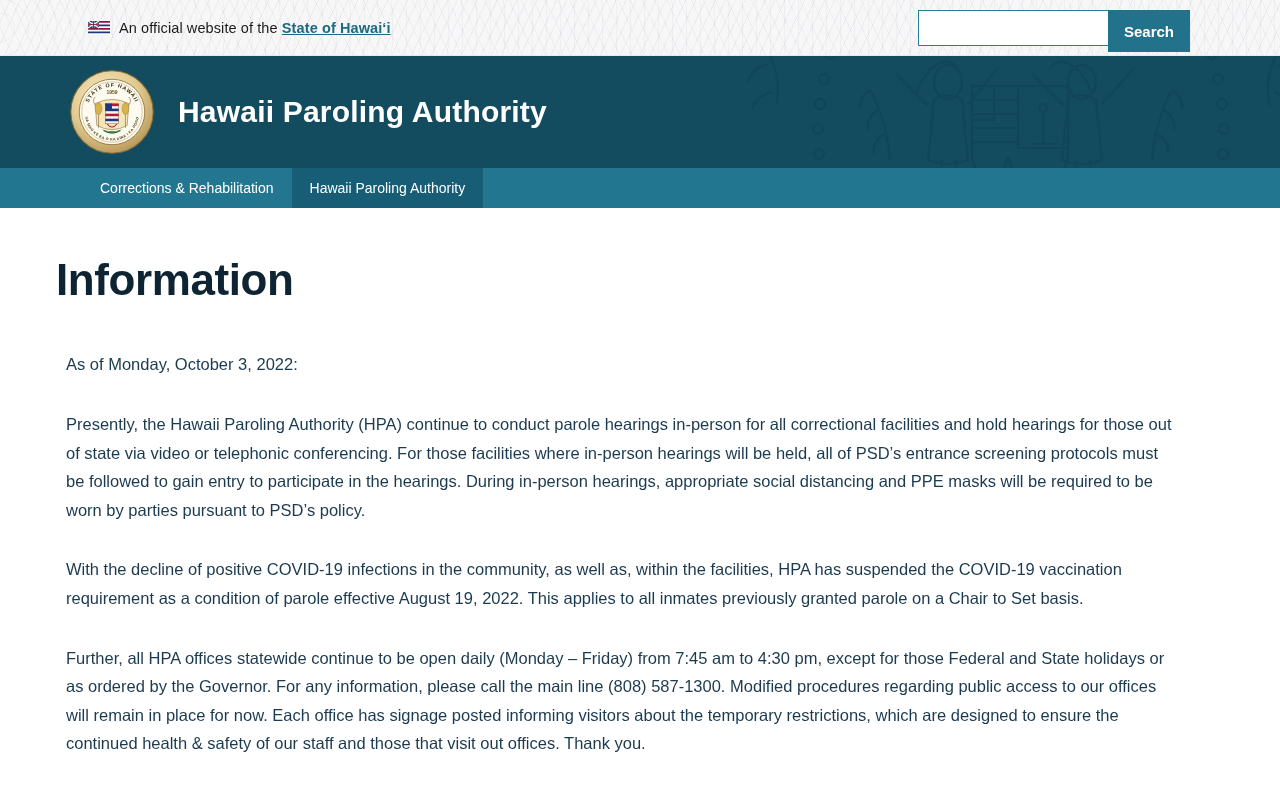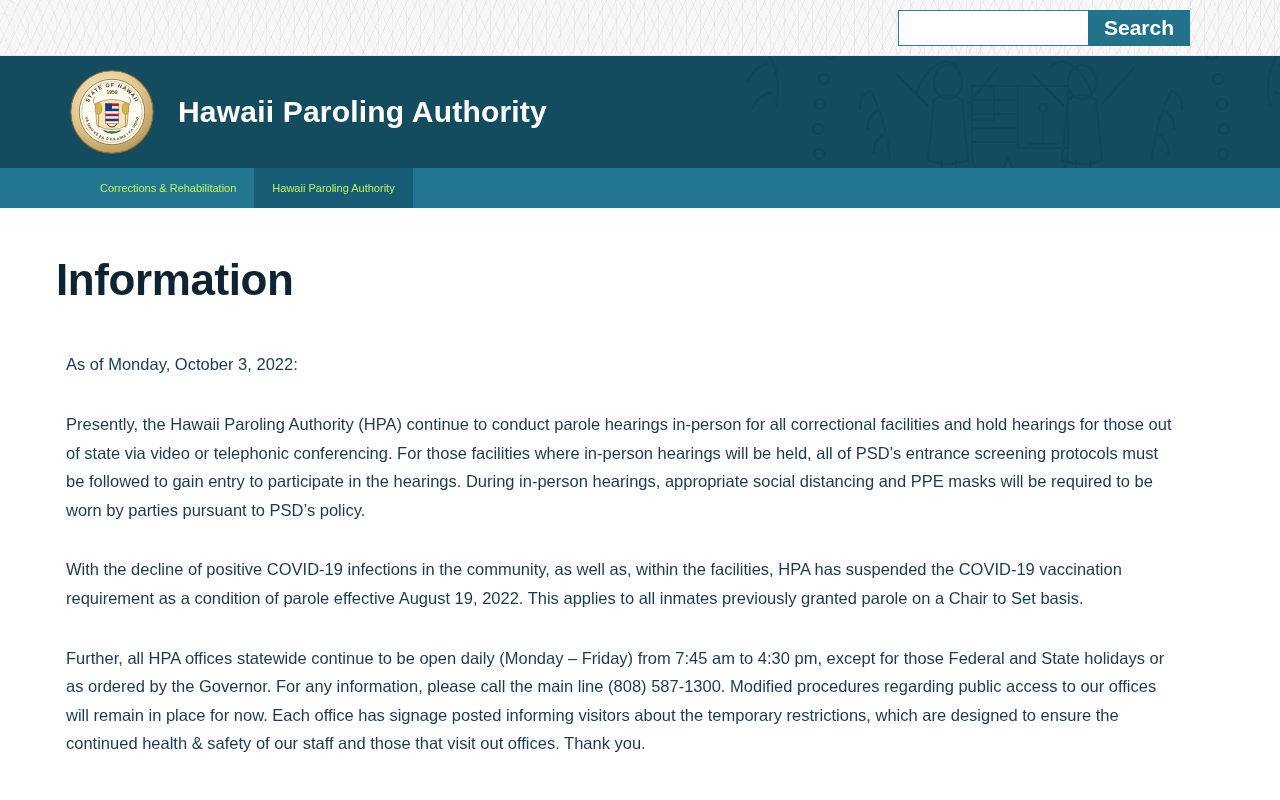--- a/index.html
+++ b/index.html
@@ -62,26 +62,26 @@
     border: 1px solid #2a7f96;
     border-right: none;
     background: #fff;
     padding: 0 8px;
     font-size: 14px;
     font-family: "Liberation Sans", sans-serif;
     outline: none;
     color: #13293d;
   }
   .gov-search button {
-    height: 36px;
+    height: 42px;
     min-width: 80px;
     border: none;
     background: #22728c;
     color: #ffffff;
-    font-size: 21px;
+    font-size: 15px;
     font-weight: 700;
     font-family: "Liberation Sans", sans-serif;
     padding: 0 16px;
     cursor: pointer;
   }
 
   
   .site-header {
     position: relative;
     height: 112px;
@@ -126,22 +126,22 @@
     height: 40px;
     background: #22768f;
     display: flex;
     align-items: stretch;
     padding-left: 82px;
   }
   .nav-tab {
     display: flex;
     align-items: center;
     padding: 4px 18px;
-    font-size: 11px;
-    color: #bef264;
+    font-size: 14px;
+    color: #ffffff;
     cursor: pointer;
     white-space: nowrap;
     background: transparent;
   }
   .nav-tab.active {
     background: #165d75;
   }
 
   
   .main {
@@ -164,20 +164,34 @@
     color: #1b3a4f;
     margin: 0 0 31px 10px;
     max-width: 1108px;
   }
   .body-copy p:last-child { margin-bottom: 0; }
 </style>
 </head>
 <body>
 
 <div class="gov-banner">
+  <div class="gov-banner-inner">
+    <svg class="flag-icon" viewBox="0 0 44 28">
+      <rect x="0" y="0" width="44" height="28" fill="#ffffff"></rect>
+      <rect x="0" y="0" width="44" height="3.5" fill="#8b1a3a"></rect>
+      <rect x="0" y="7" width="44" height="3.5" fill="#1b3a7a"></rect>
+      <rect x="0" y="14" width="44" height="3.5" fill="#8b1a3a"></rect>
+      <rect x="0" y="21" width="44" height="3.5" fill="#1b3a7a"></rect>
+      <rect x="0" y="0" width="22" height="14" fill="#1b3a7a"></rect>
+      <path d="M0 0 L22 14 M22 0 L0 14" stroke="#ffffff" stroke-width="2.4"></path>
+      <path d="M11 0 V14 M0 7 H22" stroke="#ffffff" stroke-width="3.4"></path>
+      <path d="M11 0 V14 M0 7 H22" stroke="#8b1a3a" stroke-width="1.8"></path>
+    </svg>
+    <span class="gov-banner-text"><span>An official website of the </span><a href="#">State of Hawaiʻi</a></span>
+  </div>
 
   <div class="gov-search">
     <input type="text" value="" placeholder="" style="">
     <button>Search</button>
   </div>
 </div>
 
 <div class="site-header">
 
   <svg class="header-watermark" viewBox="0 0 600 190">

